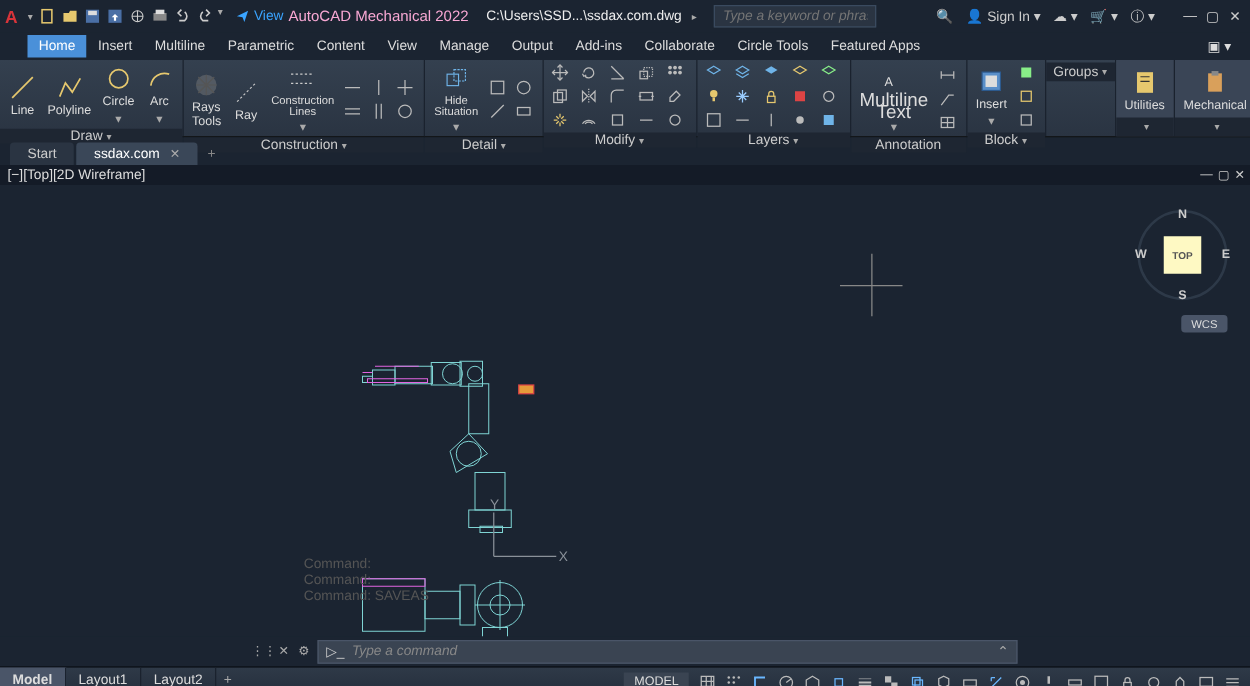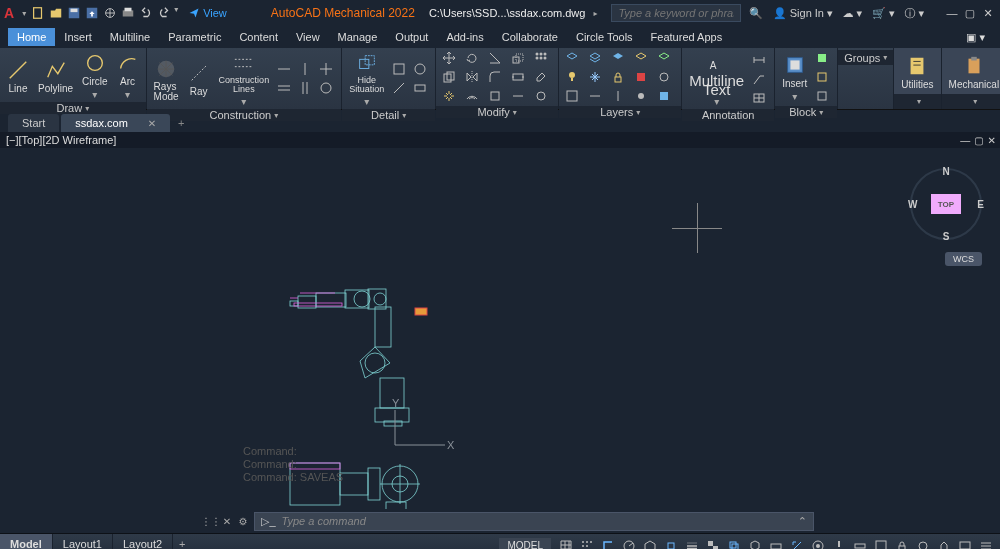--- a/index.html
+++ b/index.html
@@ -3,57 +3,57 @@
 <meta charset="utf-8">
 <style>
 *{margin:0;padding:0;box-sizing:border-box;font-family:"Segoe UI",Arial,sans-serif;font-size:11px;user-select:none}
 body{width:1000px;height:549px;background:#1b2431;overflow:hidden;color:#ccc}
 .titlebar{height:26px;background:#1b2431;display:flex;align-items:center;padding:0 4px;gap:4px}
 .logo{color:#d8343a;font-weight:bold;font-size:14px;margin-right:4px}
 .qat{display:flex;gap:2px}
 .qat-btn{width:16px;height:16px;display:flex;align-items:center;justify-content:center;color:#ccc;cursor:pointer}
 .qat-btn svg{width:14px;height:14px}
 .share{color:#3aa4ff;margin-left:6px;display:flex;align-items:center;gap:3px}
-.app-title{margin-left:40px;color:#f97316;font-size:12px}
+.app-title{color:#f9a8d4;font-size:12px}
 .file-path{margin-left:10px;color:#eee}
 .search-box{margin-left:10px;background:#2a3442;border:1px solid #3a4a5f;padding:2px 6px;color:#888;font-style:italic;width:130px}
 .title-right{margin-left:auto;display:flex;align-items:center;gap:10px}
 .title-right>span{color:#ccc;cursor:pointer}
 .winbtn{display:flex;gap:2px;margin-left:10px}
 .winbtn span{width:16px;height:16px;display:flex;align-items:center;justify-content:center;color:#ccc;cursor:pointer}
-.menubar{height:22px;background:#1b2431;display:flex;align-items:center;padding-left:8px}
+.menubar{height:22px;background:#1b2431;display:flex;align-items:center;padding-left:22px}
 .menubar .tab{padding:3px 9px;color:#ddd;font-size:11px;cursor:pointer}
 .menubar .tab.active{background:#4a90d9;color:#fff}
 .ribbon{height:62px;background:linear-gradient(#34404f,#2a3442);display:flex;border-bottom:1px solid #111}
 .panel{border-right:1px solid #1a222e;padding:2px 4px;display:flex;flex-direction:column}
 .panel-body{flex:1;display:flex;align-items:center;gap:3px}
 .panel-label{height:15px;background:#1e2632;color:#ccc;font-size:10px;display:flex;align-items:center;justify-content:center;margin:0 -4px -2px -4px;padding:0 6px;white-space:nowrap}
 .panel-label .dd{margin-left:3px}
 .big-btn{display:flex;flex-direction:column;align-items:center;justify-content:center;padding:2px 3px;cursor:pointer;color:#ddd;gap:2px}
 .big-btn svg{width:22px;height:22px}
 .big-btn span{font-size:10px}
 .ico-grid{display:grid;grid-template-columns:repeat(3,20px);grid-auto-rows:18px;gap:1px}
 .ico-grid.c5{grid-template-columns:repeat(5,22px)}
 .sm{width:18px;height:16px;display:flex;align-items:center;justify-content:center;cursor:pointer}
 .sm svg{width:14px;height:14px}
 .doc-tabs{height:22px;background:#1b2431;display:flex;align-items:flex-end;padding-left:8px;gap:2px}
 .doc-tab{padding:3px 14px;background:#2a3442;color:#ccc;font-size:11px;cursor:pointer;border-radius:3px 3px 0 0}
-.doc-tab.active{background:#3a4758;color:#fff;display:flex;align-items:center;gap:20px}
+.doc-tab.active{background:#3a4758;color:#fff;display:flex;align-items:center;gap:8px}
 .doc-tab .x{color:#aaa;font-size:10px}
 .add-tab{width:18px;height:18px;display:flex;align-items:center;justify-content:center;color:#888;cursor:pointer}
 .vp-header{height:16px;background:#141b27;color:#ddd;font-size:10px;padding-left:6px;display:flex;align-items:center;position:relative}
 .vp-ctrl{position:absolute;right:4px;display:flex;gap:4px}
 .vp-ctrl span{color:#ccc;cursor:pointer;font-size:10px}
 .viewport{position:relative;height:361px;background:#1b2431;overflow:hidden}
 .crosshair{position:absolute;left:697px;top:80px}
 .crosshair::before,.crosshair::after{content:"";position:absolute;background:#888}
 .crosshair::before{width:50px;height:1px;left:-25px;top:0}
 .crosshair::after{width:1px;height:50px;left:0;top:-25px}
 .viewcube{position:absolute;right:18px;top:20px;width:72px;height:72px;display:flex;align-items:center;justify-content:center}
-.viewcube .cube{width:30px;height:20px;background:#f0abfc;color:#555;font-size:8px;font-weight:bold;display:flex;align-items:center;justify-content:center;cursor:pointer}
+.viewcube .cube{width:30px;height:30px;background:#fef9c3;color:#555;font-size:8px;font-weight:bold;display:flex;align-items:center;justify-content:center;cursor:pointer}
 .viewcube .ring{position:absolute;width:72px;height:72px;border:2px solid #3a4758;border-radius:50%;opacity:0.6}
 .viewcube .n,.viewcube .s,.viewcube .e,.viewcube .w{position:absolute;color:#ccc;font-size:10px;font-weight:bold}
 .viewcube .n{top:-2px;left:50%;transform:translateX(-50%)}
 .viewcube .s{bottom:-2px;left:50%;transform:translateX(-50%)}
 .viewcube .e{right:-2px;top:50%;transform:translateY(-50%)}
 .viewcube .w{left:-2px;top:50%;transform:translateY(-50%)}
 .wcs-badge{position:absolute;right:18px;top:104px;background:#4a5568;color:#ddd;font-size:9px;padding:2px 8px;border-radius:3px}
 .drawing{position:absolute;left:290px;top:135px}
 .drawing svg{overflow:visible}
 .cmd-history{position:absolute;bottom:25px;left:243px;color:#555;font-size:10px;line-height:13px}
@@ -206,21 +206,21 @@
         <span class="dd">▾</span>
       </div>
   </div>
   <div class="panel">
     <div class="panel-body">
       <div class="big-btn">
           <svg viewBox="0 0 24 24">
             <circle cx="12" cy="12" r="9" fill="#888" opacity="0.4"></circle>
             <path d="M12 3v18M3 12h18M5 5l14 14M19 5L5 19" stroke="#555"></path>
           </svg>
-          <span style="font-size:9px;line-height:10px"><span>Rays</span><br><span>Mode</span></span>
+          <span style="font-size:9px;line-height:10px"><span>Rays</span><br><span>Tools</span></span>
         </div>
       <div class="big-btn">
           <svg viewBox="0 0 24 24">
             <line x1="4" y1="20" x2="20" y2="4" stroke="#ccc" stroke-dasharray="2 2"></line>
           </svg>
           <span>Ray</span>
         </div>
       <div class="big-btn">
           <svg viewBox="0 0 24 24">
             <line x1="2" y1="8" x2="22" y2="8" stroke="#ccc" stroke-dasharray="2 2"></line>

